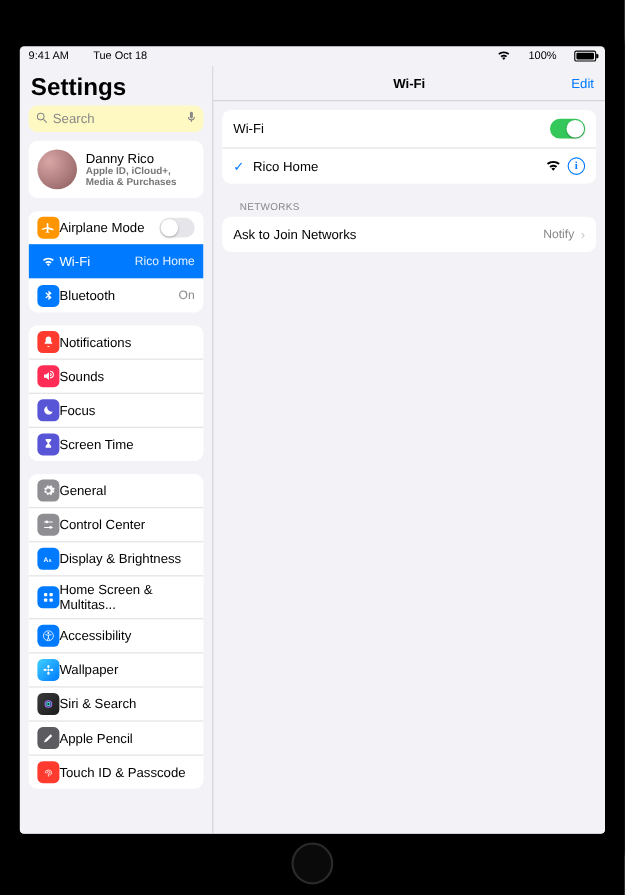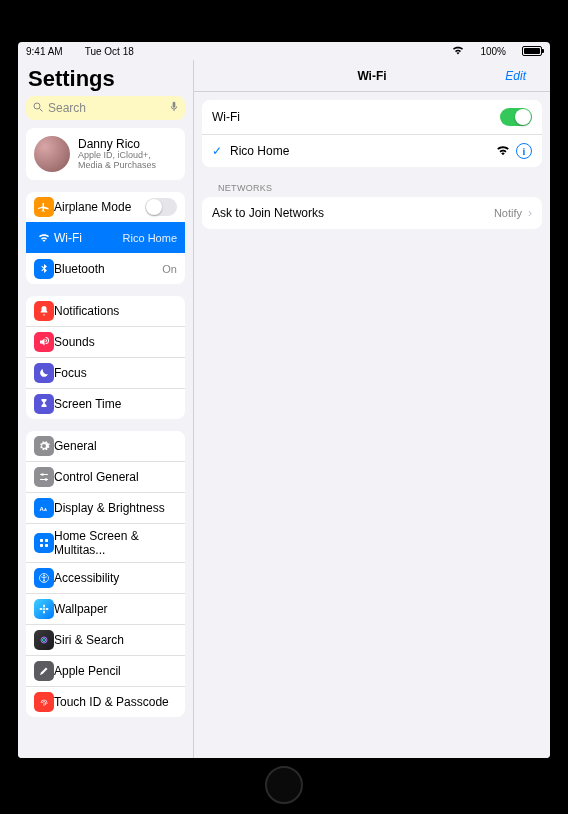--- a/index.html
+++ b/index.html
@@ -36,21 +36,21 @@
 
   .card {
     background: #fff; margin: 0 8px 12px 8px; border-radius: 8px; overflow: hidden;
   }
   .profile { display: flex; align-items: center; padding: 8px; gap: 8px; }
   .avatar {
     width: 36px; height: 36px; border-radius: 50%; background: radial-gradient(circle at 30% 30%, #d9a6a6, #8a5a5a); flex-shrink:0;
     display:flex; align-items:center; justify-content:center; font-size:18px;
   }
   .profile-text .name { font-size: 12px; font-weight: 500; }
-  .profile-text .sub { font-size: 9px; color: #777; line-height:1.1; }
+  .profile-text .sub { font-size: 9px; color: #777; line-height:1.1;font-weight:bold; }
 
   .row {
     display: flex; align-items: center; padding: 5px 8px; min-height: 30px;
     border-top: 0.5px solid #e0e0e0; font-size: 12px; color: #000; gap: 0;
   }
   .card .row:first-child { border-top: none; }
   .row.selected { background: #007aff; color: #fff; border-top-color:transparent;}
   .row.selected + .row { border-top-color: transparent;}
   .icon {
     width: 20px; height: 20px; border-radius: 5px; display: flex; align-items: center; justify-content: center; flex-shrink: 0;
@@ -65,21 +65,21 @@
   .switch.on { background: #34c759; }
   .switch .knob { position: absolute; width: 16px; height: 16px; background: #fff; border-radius: 50%; top: 1px; left: 1px; box-shadow: 0 1px 2px rgba(0,0,0,.3);}
   .switch.on .knob { left: auto; right: 1px; }
 
   .detail { flex: 1; background: #f2f2f7; display: flex; flex-direction: column; border-left: 0.5px solid #d0d0d5;}
   .detail-header {
     height: 32px; display: flex; align-items: center; justify-content: center; position: relative;
     border-bottom: 0.5px solid #d0d0d5; background:#f2f2f7;
   }
   .detail-header .title { font-size: 12px; font-weight: 600; }
-  .detail-header .edit { position: absolute; right: 24px; color: #007aff; font-size: 12px; font-style: italic; }
+  .detail-header .edit { position: absolute; right: 10px; color: #007aff; font-size: 12px; }
 
   .detail-body { padding: 8px; }
   .section-label { font-size: 9px; color: #888; text-transform: uppercase; padding: 12px 8px 4px 16px; letter-spacing: 0.3px;}
   .detail .card { margin: 0 0 4px 0; }
   .drow {
     display: flex; align-items: center; padding: 8px 10px; min-height: 32px; font-size: 12px;
     border-top: 0.5px solid #e0e0e0; gap:6px;
   }
   .detail .card .drow:first-child { border-top: none; }
   .drow .right { margin-left: auto; display: flex; align-items: center; gap: 6px; color: #888; font-size:11px;}
@@ -233,21 +233,21 @@
             <span class="icon bg-gray">
               <svg viewBox="0 0 24 24">
                   <g fill="#fff">
                     <rect x="4" y="6" width="16" height="2" rx="1"></rect>
                     <circle cx="9" cy="7" r="2.5"></circle>
                     <rect x="4" y="16" width="16" height="2" rx="1"></rect>
                     <circle cx="16" cy="17" r="2.5"></circle>
                   </g>
                 </svg>
             </span>
-            <span>Control General</span>
+            <span>Control Center</span>
           </div>
           <div class="row">
             <span class="icon bg-blue">
               <svg viewBox="0 0 24 24">
                   <text x="3" y="17" font-size="12" font-weight="700" fill="#fff">A</text>
                   <text x="12" y="17" font-size="8" font-weight="700" fill="#fff">A</text>
                 </svg>
             </span>
             <span>Display &amp; Brightness</span>
           </div>

